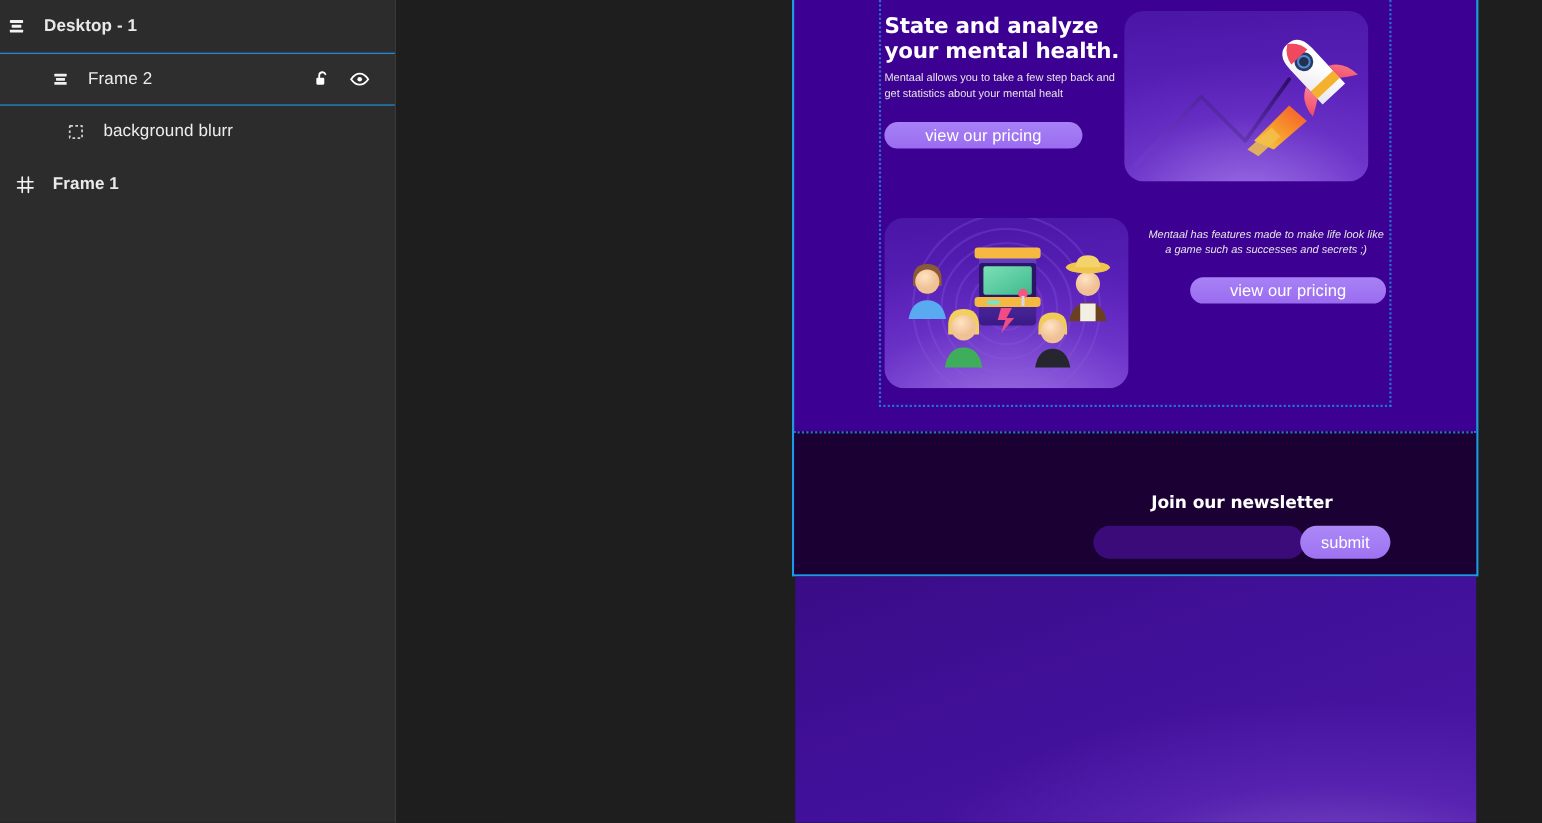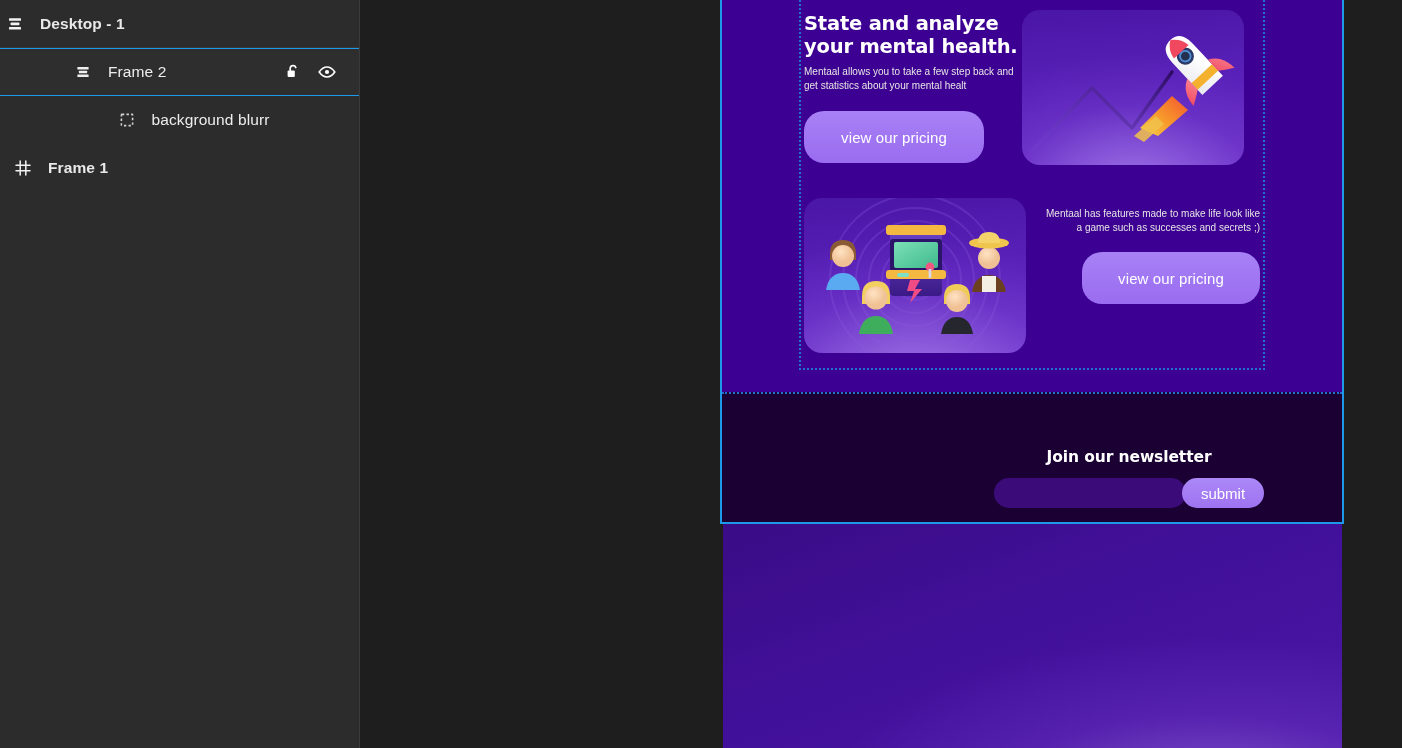--- a/index.html
+++ b/index.html
@@ -43,22 +43,22 @@
   .layer-row.page-row {
     background: #2c2c2c;
     border-bottom: 1px solid #383838;
     padding-left: 4px;
   }
   .layer-row.selected {
     background: #2e2e2e;
     border-top: 1px solid #1c9ae8;
     border-bottom: 1px solid #1c9ae8;
   }
-  .layer-row.indent-1 { padding-left: 72px; }
-  .layer-row.indent-2 { padding-left: 26px; justify-content: center; }
+  .layer-row.indent-1 { padding-left: 44px; }
+  .layer-row.indent-2 { padding-left: 58px; }
   .layer-row.root { padding-left: 12px; }
 
   .layer-icon {
     width: 22px;
     height: 22px;
     display: flex;
     align-items: center;
     justify-content: center;
     flex: 0 0 22px;
     color: #f0f0f0;
@@ -161,27 +161,27 @@
   }
   .feat-title.align-right { text-align: right; }
 
   .feat-desc {
     margin-top: 7px;
     font-size: 10px;
     line-height: 1.42;
     color: #e5e5e5;
     font-family: "Liberation Sans", sans-serif;
   }
-  .feat-desc.align-right { text-align: right; }
+  .feat-desc.align-right { text-align: center; font-style: italic; }
 
   .pill-btn {
     display: inline-flex;
     align-items: center;
     justify-content: center;
-    height: 52px;
+    height: 24px;
     border-radius: 20px;
     background: linear-gradient(180deg, #a781f5 0%, #9a6cf0 100%);
     color: #ffffff;
     font-size: 15px;
     font-family: "Liberation Sans", sans-serif;
     letter-spacing: 0.1px;
     border: none;
     cursor: pointer;
     padding: 0 22px;
   }

